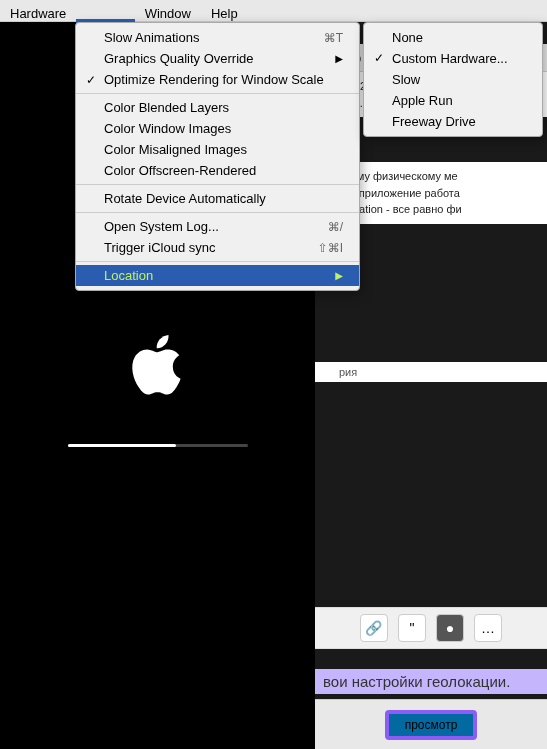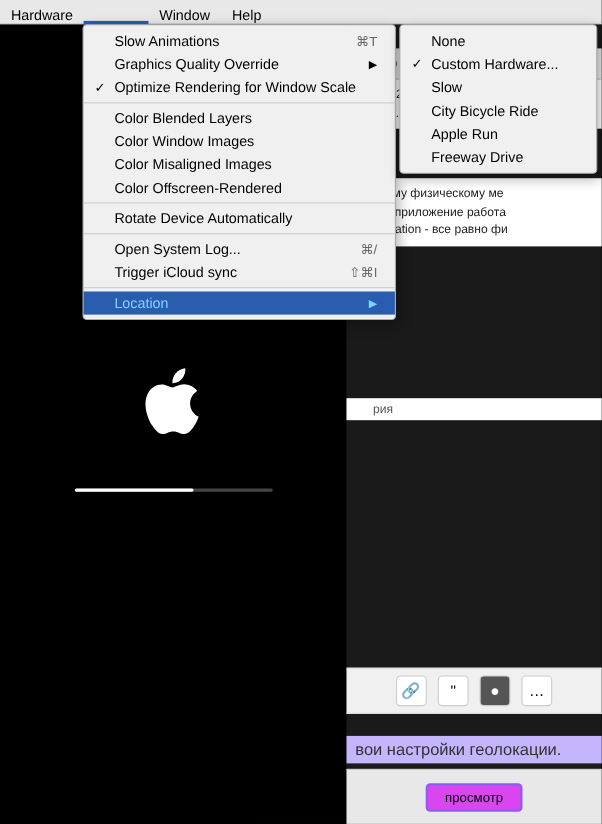--- a/index.html
+++ b/index.html
@@ -84,22 +84,22 @@
       justify-content: center;
       border-radius: 4px;
       border: 1px solid #ccc;
       background: #fff;
       cursor: pointer;
       font-size: 14px;
     }
 
     .prosmotr-btn {
       padding: 4px 16px;
-      background: #d946ef;
-      border: 2px solid #8b5cf6;
+      background: #0369a1;
+      border: 4px solid #8b5cf6;
       border-radius: 4px;
       font-size: 12px;
       cursor: pointer;
     }
 
     
     .debug-menu {
       position: absolute;
       top: 22px;
       left: 75px;
@@ -119,21 +119,21 @@
       justify-content: space-between;
       cursor: default;
       position: relative;
       font-size: 13px;
       color: #000;
       white-space: nowrap;
     }
 
     .menu-item:hover, .menu-item.highlighted {
       background: #2a5db0;
-      color: #7dd3fc;
+      color: #bef264;
       text-align: center;
     }
 
     .menu-item .checkmark {
       position: absolute;
       left: 10px;
       font-size: 12px;
     }
 
     .menu-item .shortcut {
@@ -382,23 +382,20 @@
 
   <div class="location-item">
     <span class="checkmark">✓</span>
     <span>Custom Hardware...</span>
   </div>
 
   <div class="location-item">
     <span>Slow</span>
   </div>
 
-  <div class="location-item">
-    <span>City Bicycle Ride</span>
-  </div>
 
   <div class="location-item">
     <span>Apple Run</span>
   </div>
 
   <div class="location-item">
     <span>Freeway Drive</span>
   </div>
 
 </div>

